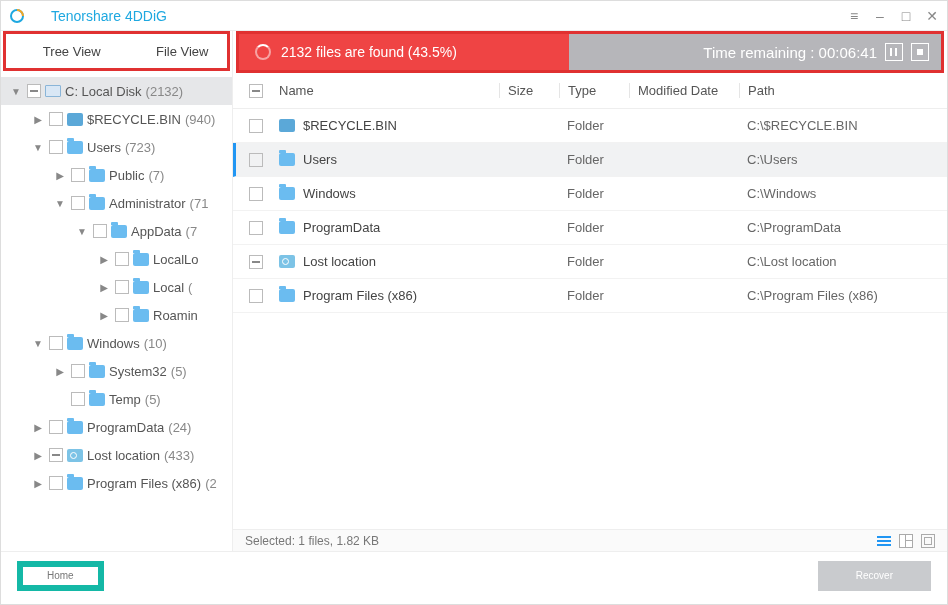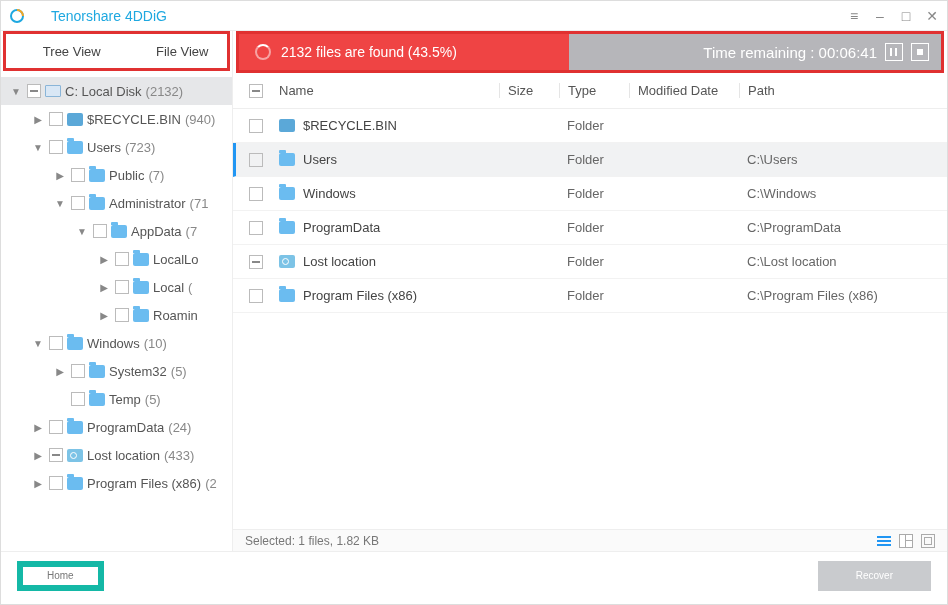--- a/index.html
+++ b/index.html
@@ -238,20 +238,21 @@
     </div>
 
     <div class="filelist" id="filelist">
         <div class="file-row">
           <span class="fr-chk"></span>
           <span class="fr-icon fld-bin"></span>
           <span class="fr-name">$RECYCLE.BIN</span>
           <span class="fr-size"></span>
           <span class="fr-type">Folder</span>
           <span class="fr-mod"></span>
+          <span class="fr-path">C:\$RECYCLE.BIN</span>
         </div>
         <div class="file-row selected">
           <span class="fr-chk"></span>
           <span class="fr-icon fld-blue"></span>
           <span class="fr-name">Users</span>
           <span class="fr-size"></span>
           <span class="fr-type">Folder</span>
           <span class="fr-mod"></span>
           <span class="fr-path">C:\Users</span>
         </div>

